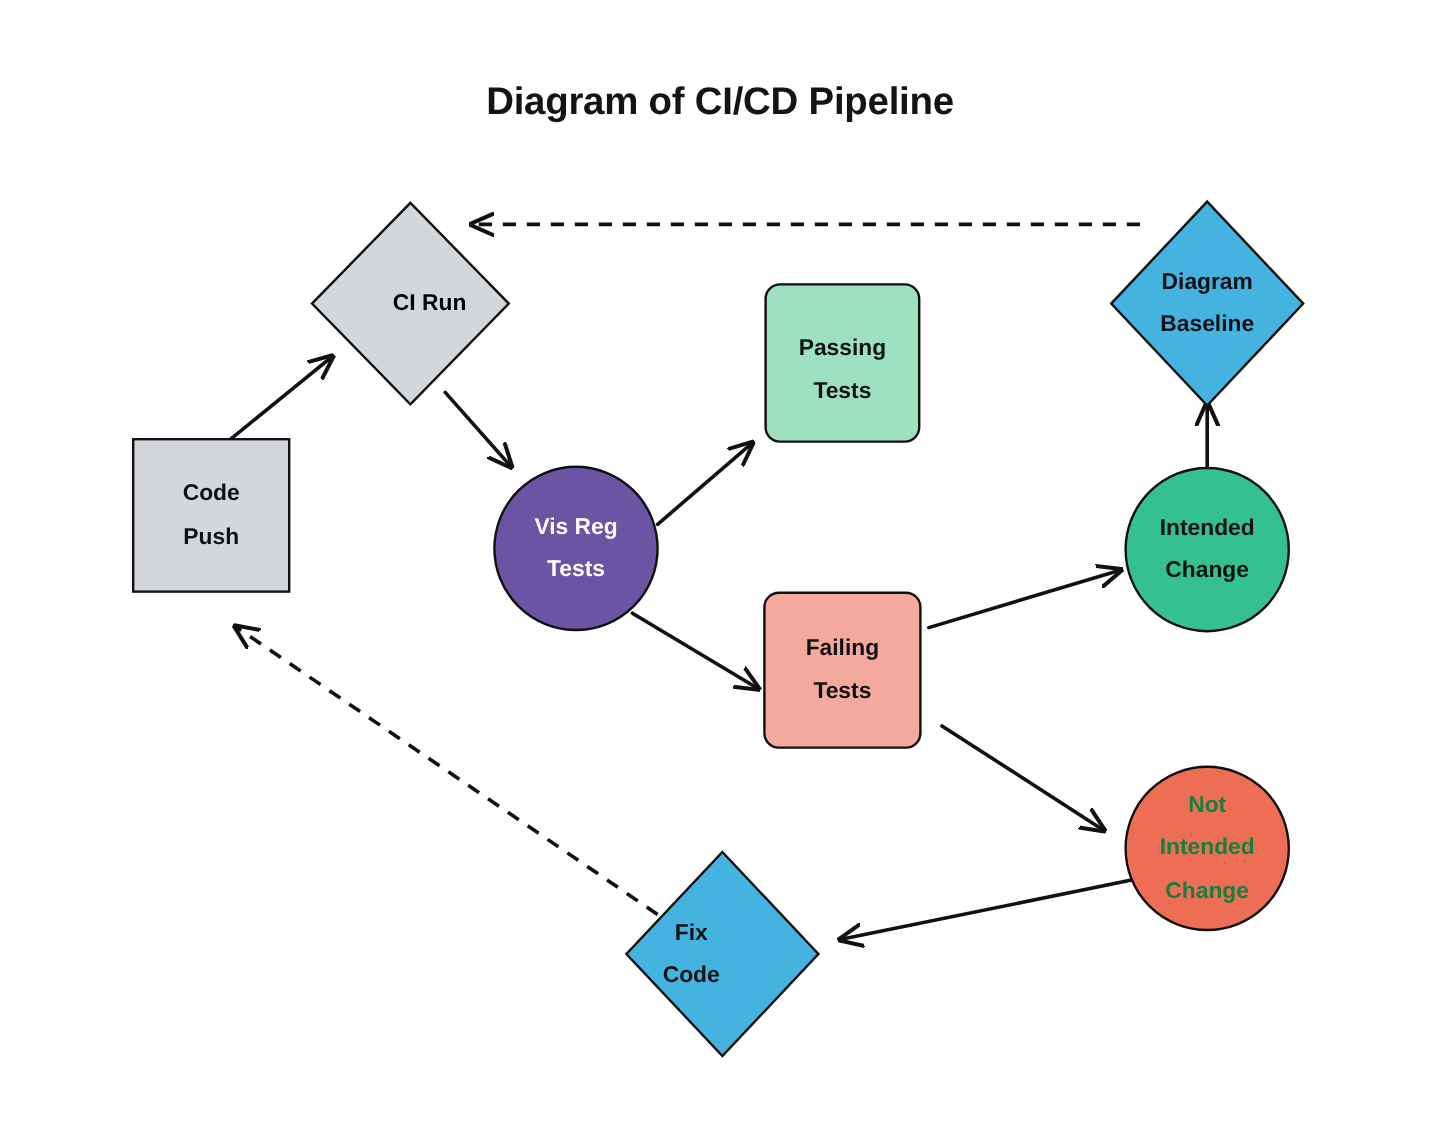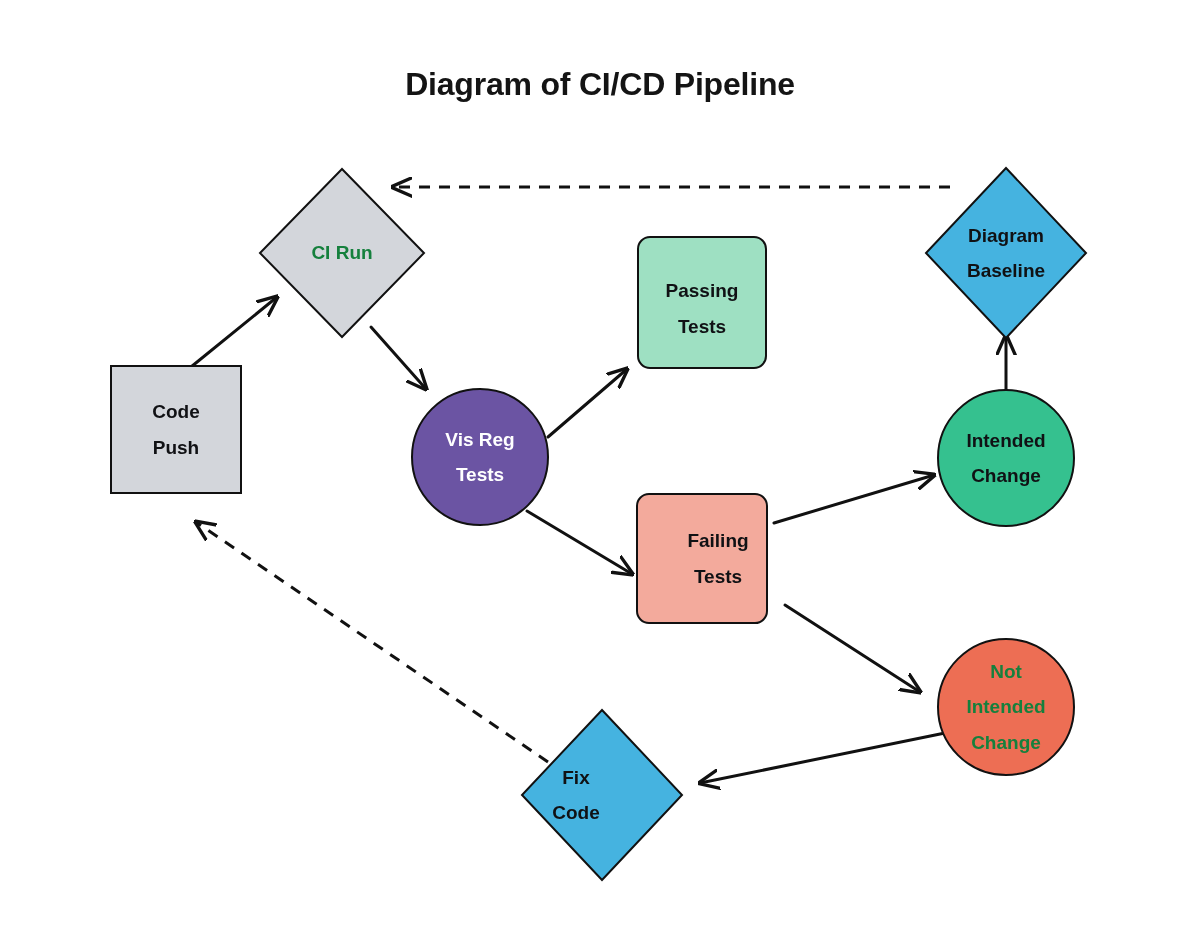--- a/index.html
+++ b/index.html
@@ -86,26 +86,26 @@
       <polygon points="1006,168 1086,253 1006,338 926,253" fill="#45b3e0" stroke="#111111" stroke-width="2" class="node-shape"></polygon>
       <circle cx="1006" cy="458" r="68" fill="#35c18f" stroke="#111111" stroke-width="2" class="node-shape"></circle>
       <circle cx="1006" cy="707" r="68" fill="#ed6e54" stroke="#111111" stroke-width="2" class="node-shape"></circle>
       <polygon points="602,710 682,795 602,880 522,795" fill="#45b3e0" stroke="#111111" stroke-width="2" class="node-shape"></polygon>
     </g>
 </svg>
 
 <div id="label-layer">
     <div class="node-label" style="left: 111px; top: 366px; width: 130px; height: 127px; color: rgb(16, 17, 20);">Code
 Push</div>
-    <div class="node-label" style="left: 260px; top: 169px; width: 164px; height: 168px; color: #15803d; text-align: right;">CI Run</div>
+    <div class="node-label" style="left: 276px; top: 169px; width: 164px; height: 168px; color: #000000; text-align: right;">CI Run</div>
     <div class="node-label light" style="left: 412px; top: 389px; width: 136px; height: 136px; color: rgb(255, 255, 255);">Vis Reg
 Tests</div>
     <div class="node-label" style="left: 638px; top: 237px; width: 128px; height: 143px; color: rgb(16, 17, 20);">Passing
 Tests</div>
-    <div class="node-label" style="left: 637px; top: 494px; width: 130px; height: 129px; color: rgb(16, 17, 20); padding-left: 16px;">Failing
+    <div class="node-label" style="left: 637px; top: 494px; width: 130px; height: 129px; color: rgb(16, 17, 20);">Failing
 Tests</div>
     <div class="node-label" style="left: 926px; top: 168px; width: 160px; height: 170px; color: rgb(16, 17, 20);">Diagram
 Baseline</div>
     <div class="node-label" style="left: 938px; top: 390px; width: 136px; height: 136px; color: rgb(16, 17, 20);">Intended
 Change</div>
     <div class="node-label" style="left: 938px; top: 639px; width: 136px; height: 136px; color: #15803d;">Not
 Intended
 Change</div>
     <div class="node-label" style="left: 496px; top: 710px; width: 160px; height: 170px; color: rgb(16, 17, 20);">Fix
 Code</div>

